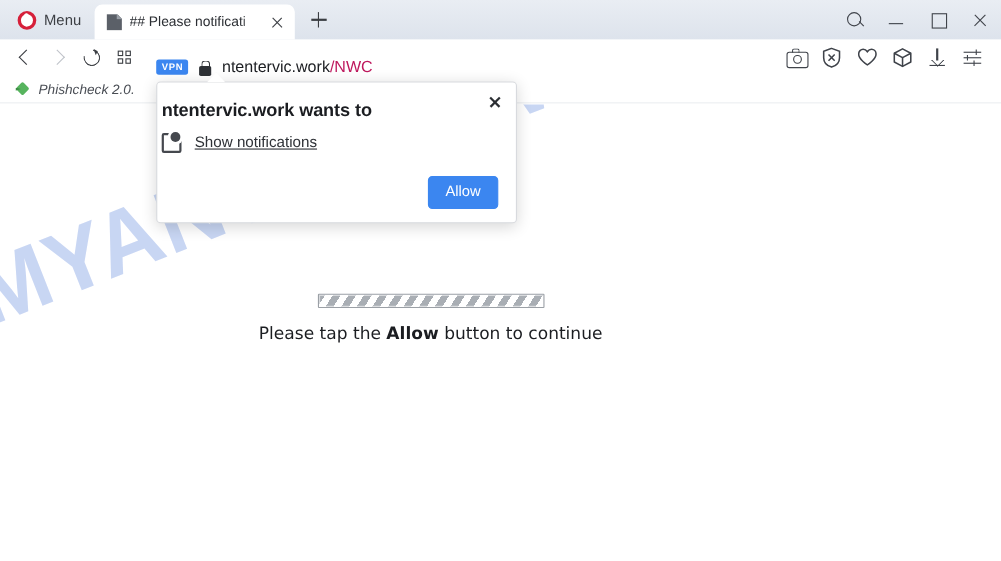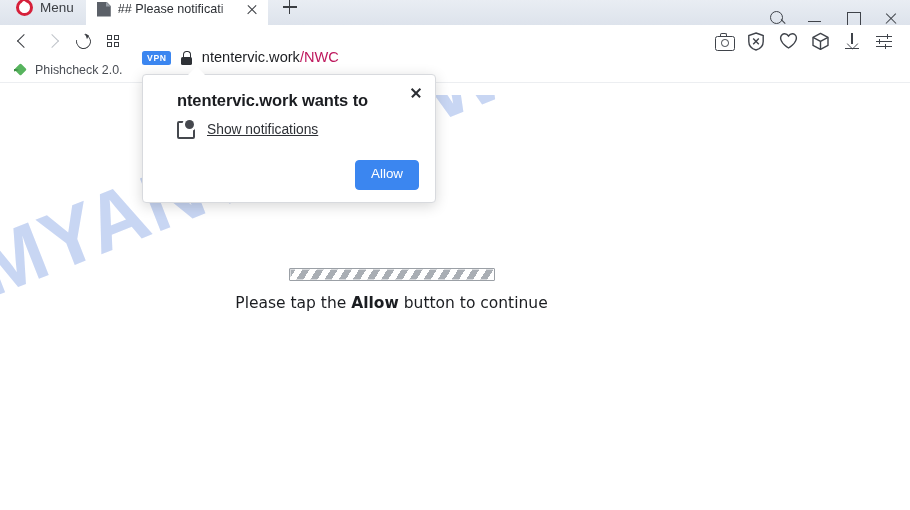--- a/index.html
+++ b/index.html
@@ -7,21 +7,21 @@
     width: 910px; height: 510px;
     overflow: hidden;
     font-family: "Liberation Sans", sans-serif;
     background: #ffffff;
   }
 
   
   .window { width: 910px; height: 510px; position: relative; background: #fff; }
 
   .tabstrip {
-    height: 25px;
+    height: 36px;
     background: linear-gradient(180deg, #e9edf3 0%, #dde3ec 100%);
     display: flex;
     align-items: flex-end;
     position: relative;
   }
   .menu-btn {
     display: flex; align-items: center; gap: 7px;
     height: 28px; margin: 0 6px 4px 10px; padding: 0 6px;
     border-radius: 4px; cursor: default;
   }
@@ -155,21 +155,21 @@
   .ic-grid span {
     position: absolute; width: 4.6px; height: 4.6px;
     border: 1.3px solid #3a3d42;
   }
   .ic-grid span:nth-child(1) { left: 9px;  top: 9px; }
   .ic-grid span:nth-child(2) { left: 16px; top: 9px; }
   .ic-grid span:nth-child(3) { left: 9px;  top: 16px; }
   .ic-grid span:nth-child(4) { left: 16px; top: 16px; }
 
   .addressbar {
-    flex: 1; display: flex; align-items: flex-end;
+    flex: 1; display: flex; align-items: center;
     gap: 9px; padding-left: 14px; height: 30px; margin-top: 18px;
   }
   .vpn-badge {
     background: #3b86f0; color: #fff;
     font-size: 8.6px; font-weight: bold; letter-spacing: 0.7px;
     padding: 2px 4px 2px 5px; border-radius: 2.5px;
   }
   .lock-icon { width: 13px; height: 15px; position: relative; }
   .lock-icon::before {
     content: ""; position: absolute; left: 1px; bottom: 0;
@@ -236,21 +236,21 @@
   .ic-sliders b:nth-child(4) { left: 19px; top: 7.8px; }
   .ic-sliders b:nth-child(5) { left: 11px; top: 12.8px; }
   .ic-sliders b:nth-child(6) { left: 17px; top: 17.8px; }
 
   
   .bookmarks {
     height: 26px; background: #fff;
     display: flex; align-items: center; padding-left: 14px;
     border-bottom: 1px solid #eceef1;
   }
-  .bm-item { display: flex; align-items: flex-end; gap: 8px; }
+  .bm-item { display: flex; align-items: flex-end; gap: 8px; font-style: italic; }
   .bm-icon {
     width: 13px; height: 13px; position: relative;
   }
   .bm-icon::before {
     content: ""; position: absolute; left: 1.5px; top: 1.5px;
     width: 9px; height: 9px; background: #57b45e; transform: rotate(45deg);
     border-radius: 1.5px;
   }
   .bm-icon::after {
     content: ""; position: absolute; left: 0px; top: 5px;
@@ -298,27 +298,27 @@
     margin-top: 9px;
     font-size: 15.5px; color: #1b1d21;
     font-family: "DejaVu Sans", sans-serif;
   }
   .progress-text b { font-weight: bold; }
 
   
   .perm-dialog {
     position: absolute;
     left: 142px; top: 74px;
-    width: 294px;
+    width: 328px;
     background: #fff;
     border: 1px solid #d8dade;
     border-radius: 4px;
     box-shadow: 0 3px 14px rgba(0,0,0,0.16);
     z-index: 40;
-    padding: 16px 16px 12px 34px;
+    padding: 16px 16px 12px 4px;
   }
   .perm-arrow {
     position: absolute; left: 45px; top: -9px;
     width: 17px; height: 9px;
     background: #fff;
     clip-path: polygon(50% 0, 100% 100%, 0 100%);
     filter: drop-shadow(0 -1px 0 #d8dade);
   }
   .perm-close {
     position: absolute; right: 8px; top: 7px;

